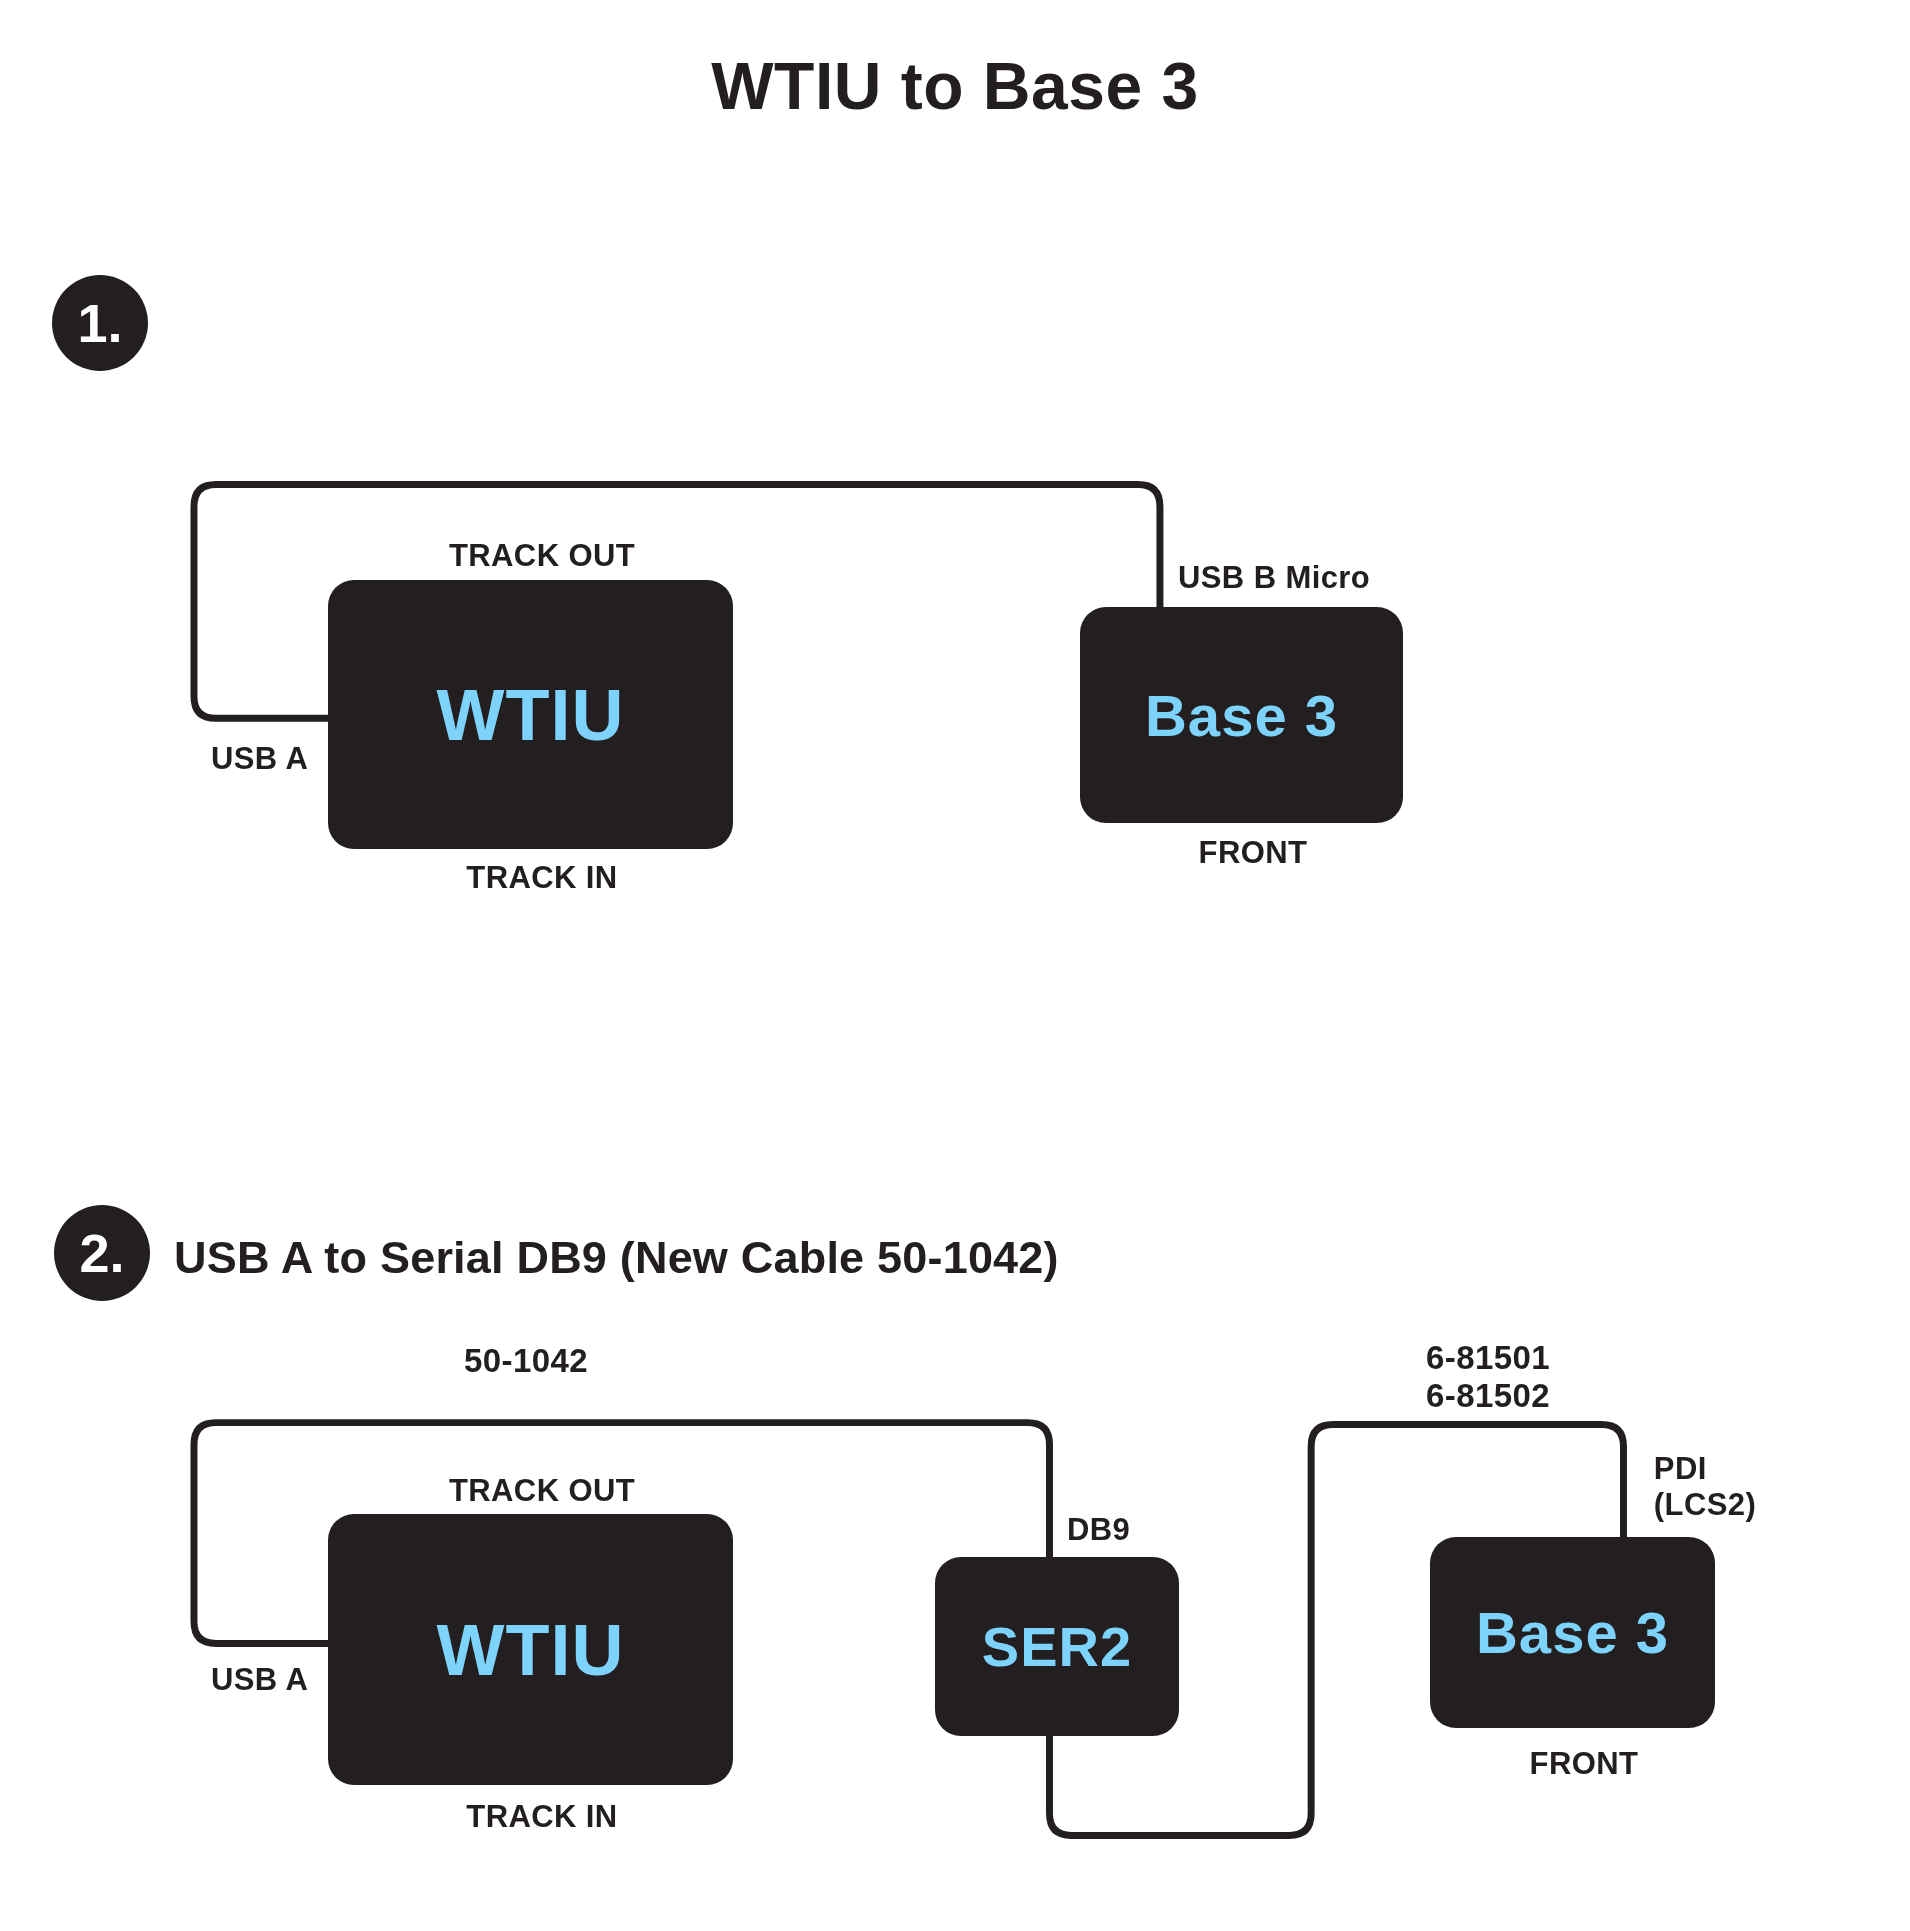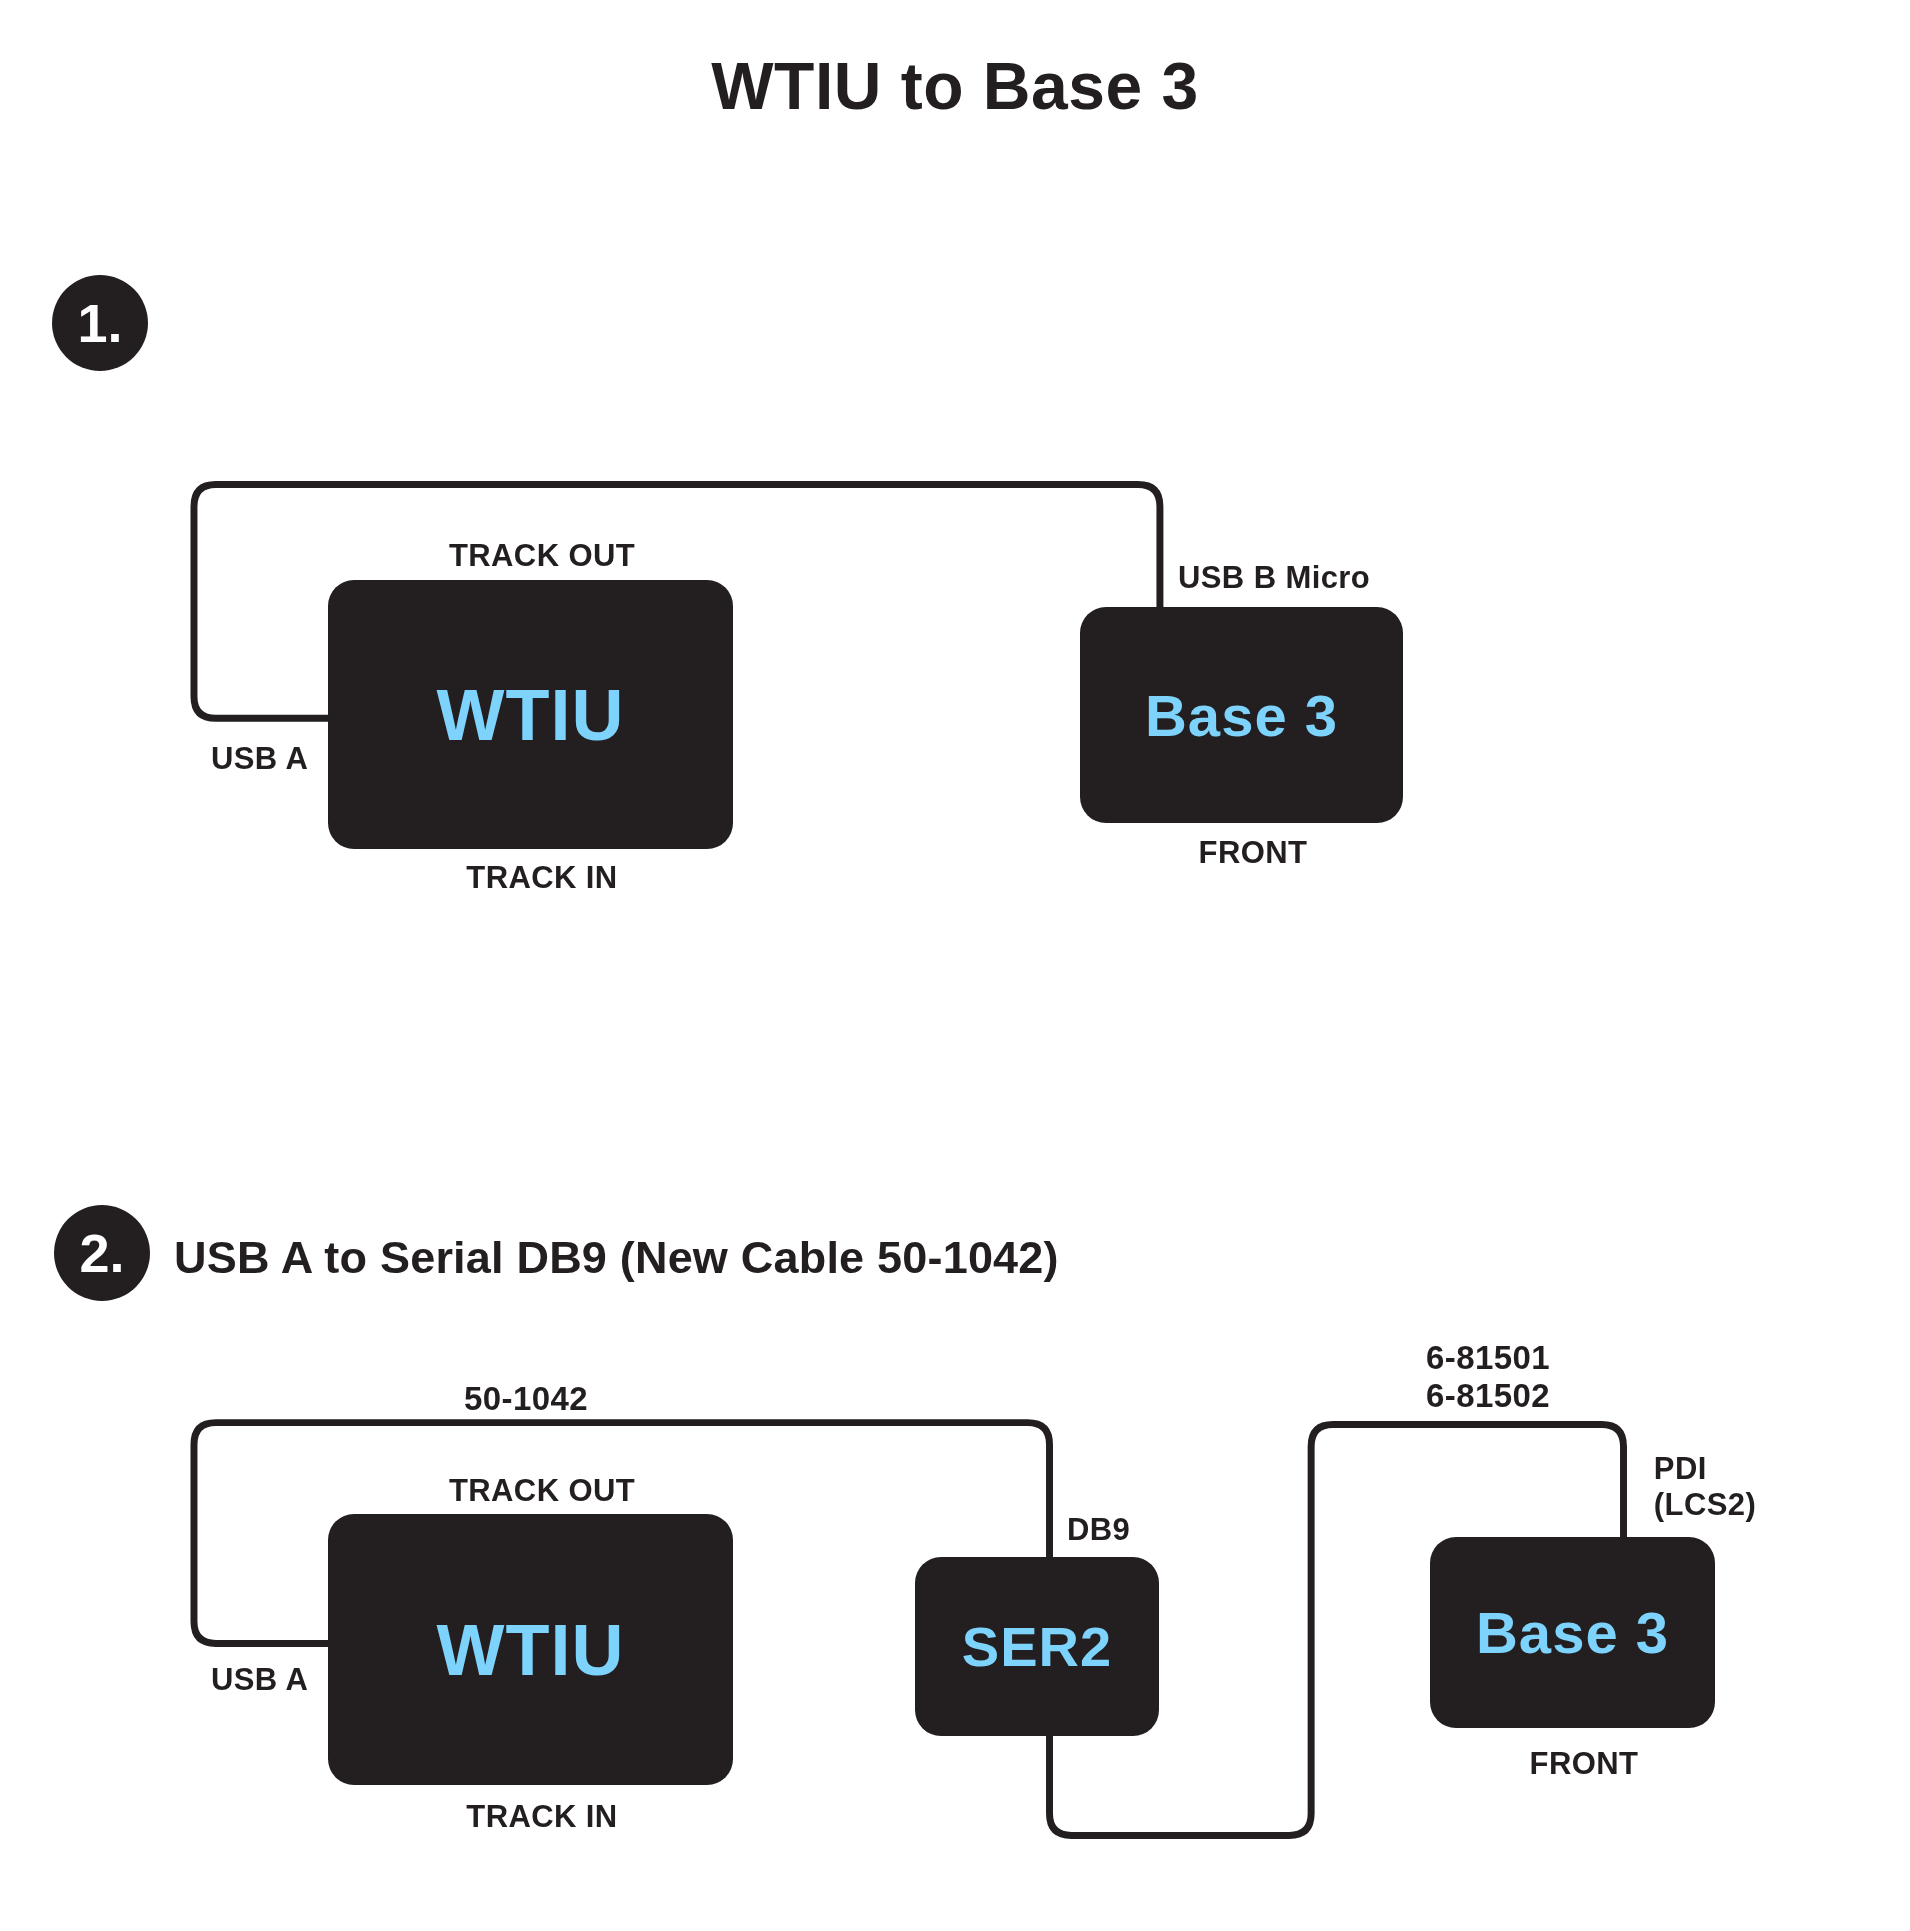--- a/index.html
+++ b/index.html
@@ -53,21 +53,21 @@
     background: #231f20;
     border-radius: 26px;
     color: #7dd3fc;
     display: flex; align-items: center; justify-content: center;
     font-weight: bold;
     letter-spacing: 1px;
     white-space: nowrap;
   }
   .device.big-name   { font-size: 72px; }
   .device.med-name   { font-size: 58px; }
-  .device.ser-name   { font-size: 56px; }
+  .device.ser-name   { font-size: 56px; margin-left: 20px; }
   .lbl {
     font-size: 31px;
     font-weight: bold;
     letter-spacing: 0.4px;
     white-space: nowrap;
     color: #231f20;
   }
   .lbl.cable-num { font-size: 33px; text-align: right; }
   .ctr { transform: translateX(-50%); margin-left: 12px; }
   .two-line { line-height: 38px; }
@@ -102,21 +102,21 @@
     <span>Base 3</span>
   </div>
   <div class="abs lbl" style="left:1178px; top:560px;">USB B Micro</div>
   <div class="abs lbl ctr" style="left:1241px; top:835px;">FRONT</div>
 
   <div class="abs badge" style="left:54px; top:1205px;">
     <span>2.</span>
   </div>
   <div class="abs section-heading" style="left:174px; top:1232px;">USB A to Serial DB9 (New Cable 50-1042)</div>
 
-  <div class="abs lbl cable-num ctr" style="left:514px; top:1380px;">50-1042</div>
+  <div class="abs lbl cable-num ctr" style="left:514px; top:1342px;">50-1042</div>
 
   <div class="abs device big-name" style="left:328px; top:1514px; width:405px; height:271px;">
     <span>WTIU</span>
   </div>
   <div class="abs lbl ctr" style="left:530px; top:1473px;">TRACK OUT</div>
   <div class="abs lbl ctr" style="left:530px; top:1799px;">TRACK IN</div>
   <div class="abs lbl" style="left:211px; top:1662px;">USB A</div>
 
   <div class="abs device ser-name" style="left:915px; top:1557px; width:244px; height:179px;">
     <span>SER2</span>

